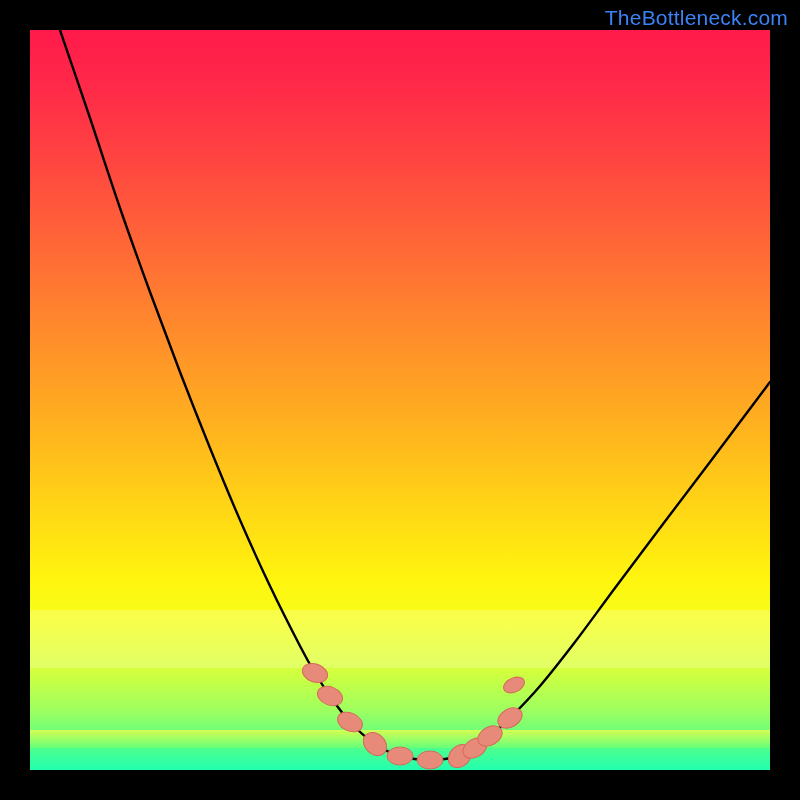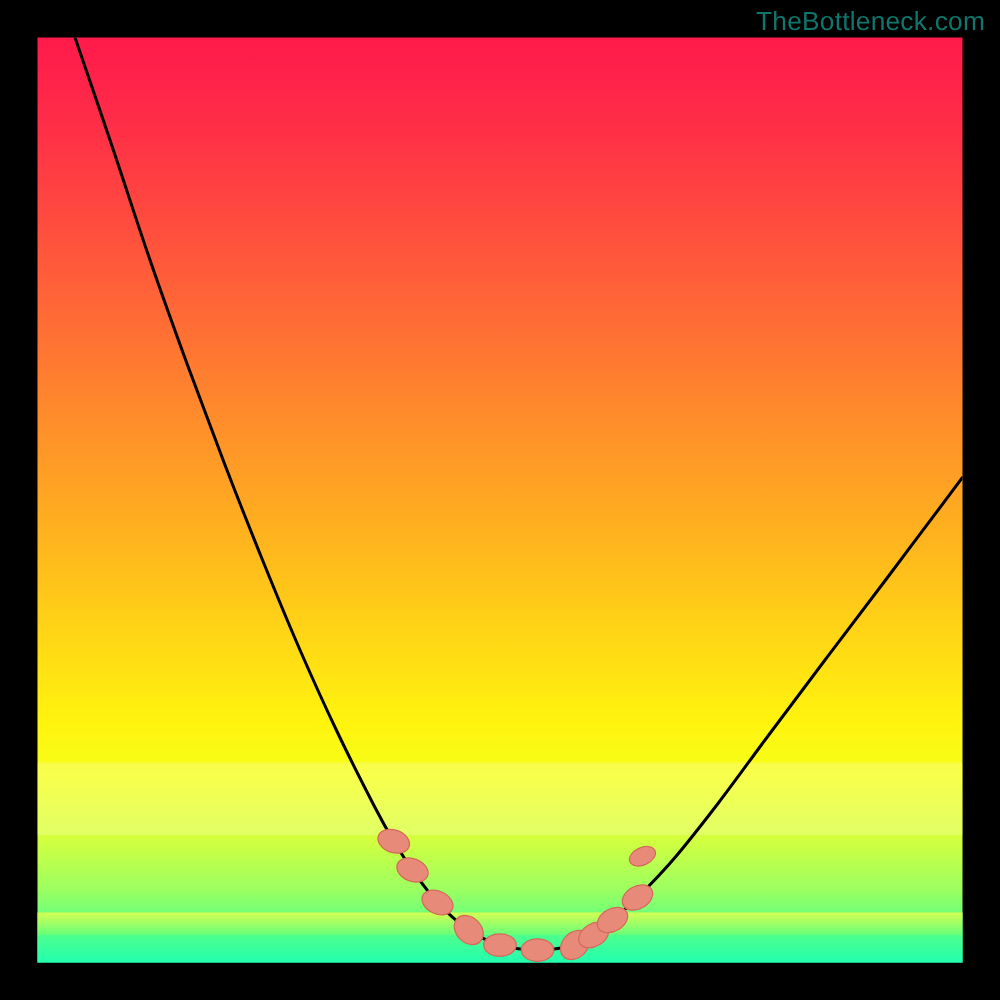--- a/index.html
+++ b/index.html
@@ -55,21 +55,21 @@
   .band-green2 {
     position: absolute;
     left: 0;
     width: 100%;
     background: linear-gradient(to bottom, #4dff8d, #22ffaf);
   }
   .watermark {
     position: absolute;
     top: 6px;
     right: 12px;
-    color: #0f766e;
+    color: #3b82f6;
     font-size: 21px;
     font-weight: 500;
     letter-spacing: 0.2px;
     user-select: none;
   }
   svg.curve {
     position: absolute;
     left: 0;
     top: 0;
     width: 740px;

